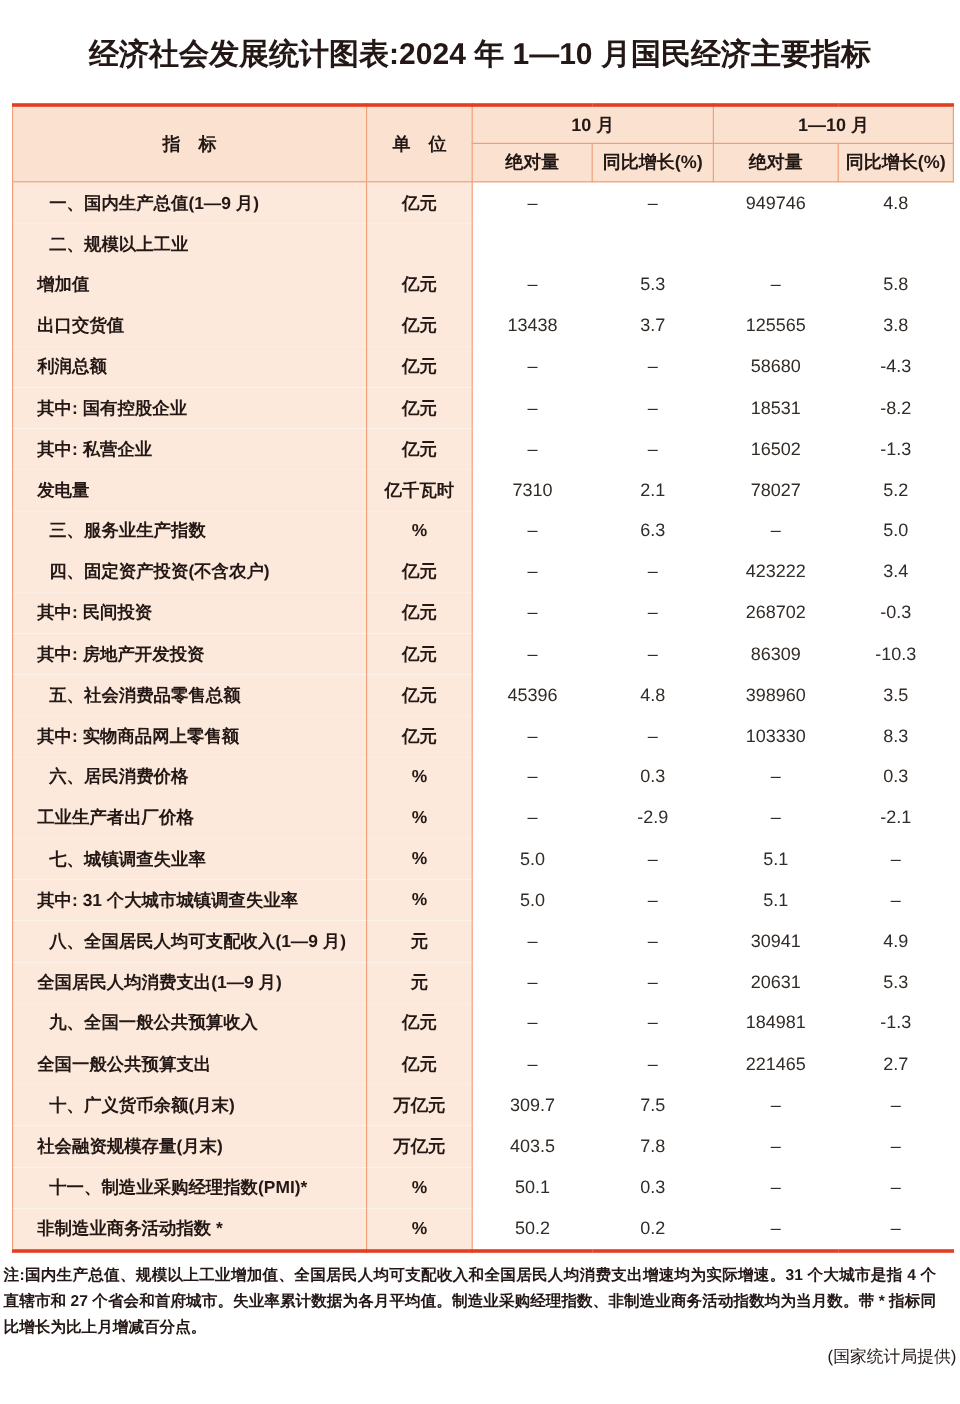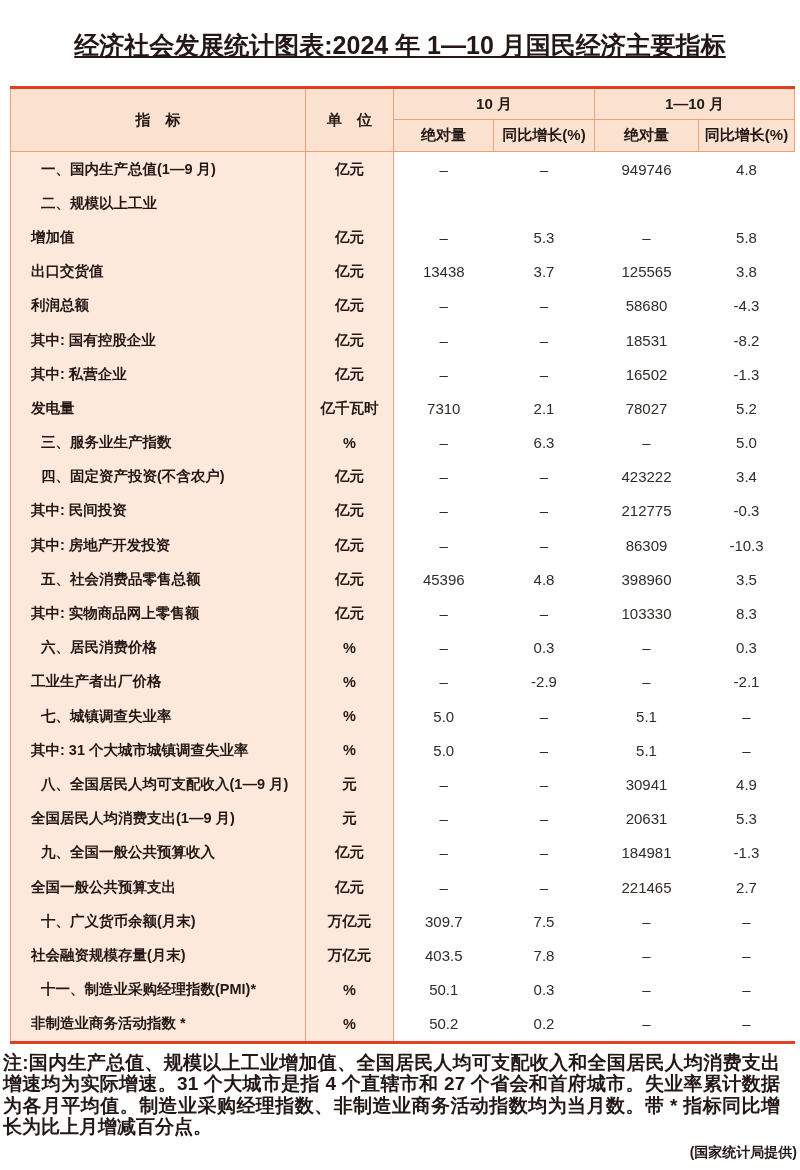--- a/index.html
+++ b/index.html
@@ -17,21 +17,20 @@
     color:var(--ink);
     position:relative;overflow:hidden;
   }
   .title{
     margin:29px 8px 0 8px;
     text-align:center;
     font-size:25px;
     font-weight:bold;
     color:var(--ink);
     line-height:33px;
-    text-decoration:underline;
   }
   table.stat{
     width:784px;
     margin:24px 0 0 10px;
     border-collapse:collapse;
     table-layout:fixed;
     border-top:3px solid var(--red);
     border-bottom:3px solid var(--red);
   }
   thead th{
@@ -68,31 +67,31 @@
   tbody td.c-label.ind1{padding-left:20px;}
   tbody td.c-unit{
     background:var(--peach-body);
     border-right:1px solid var(--border);
     font-weight:bold;
     color:var(--ink);
     font-size:14.5px;
   }
   .note{
     margin:8px 20px 0 3px;
-    font-size:19px;
+    font-size:13px;
     line-height:21.5px;
     font-weight:bold;
     color:var(--ink);
     text-align:justify;
   }
   .credit{
     margin:6px 3px 12px 0;
     text-align:right;
     font-size:14px;
-    font-weight:bold;
+    font-weight:normal;
     color:var(--ink);
   }
 </style>
 </head>
 <body>
 
 <div class="title">经济社会发展统计图表:2024 年 1—10 月国民经济主要指标</div>
 
 <table class="stat">
   <colgroup>
@@ -196,21 +195,21 @@
     <td class="c-num">–</td>
     <td class="c-num">–</td>
     <td class="c-num">423222</td>
     <td class="c-num">3.4</td>
   </tr>
       <tr>
     <td class="c-label ind1">其中: 民间投资</td>
     <td class="c-unit">亿元</td>
     <td class="c-num">–</td>
     <td class="c-num">–</td>
-    <td class="c-num">212775</td>
+    <td class="c-num">268702</td>
     <td class="c-num">-0.3</td>
   </tr>
       <tr>
     <td class="c-label ind1">其中: 房地产开发投资</td>
     <td class="c-unit">亿元</td>
     <td class="c-num">–</td>
     <td class="c-num">–</td>
     <td class="c-num">86309</td>
     <td class="c-num">-10.3</td>
   </tr>

